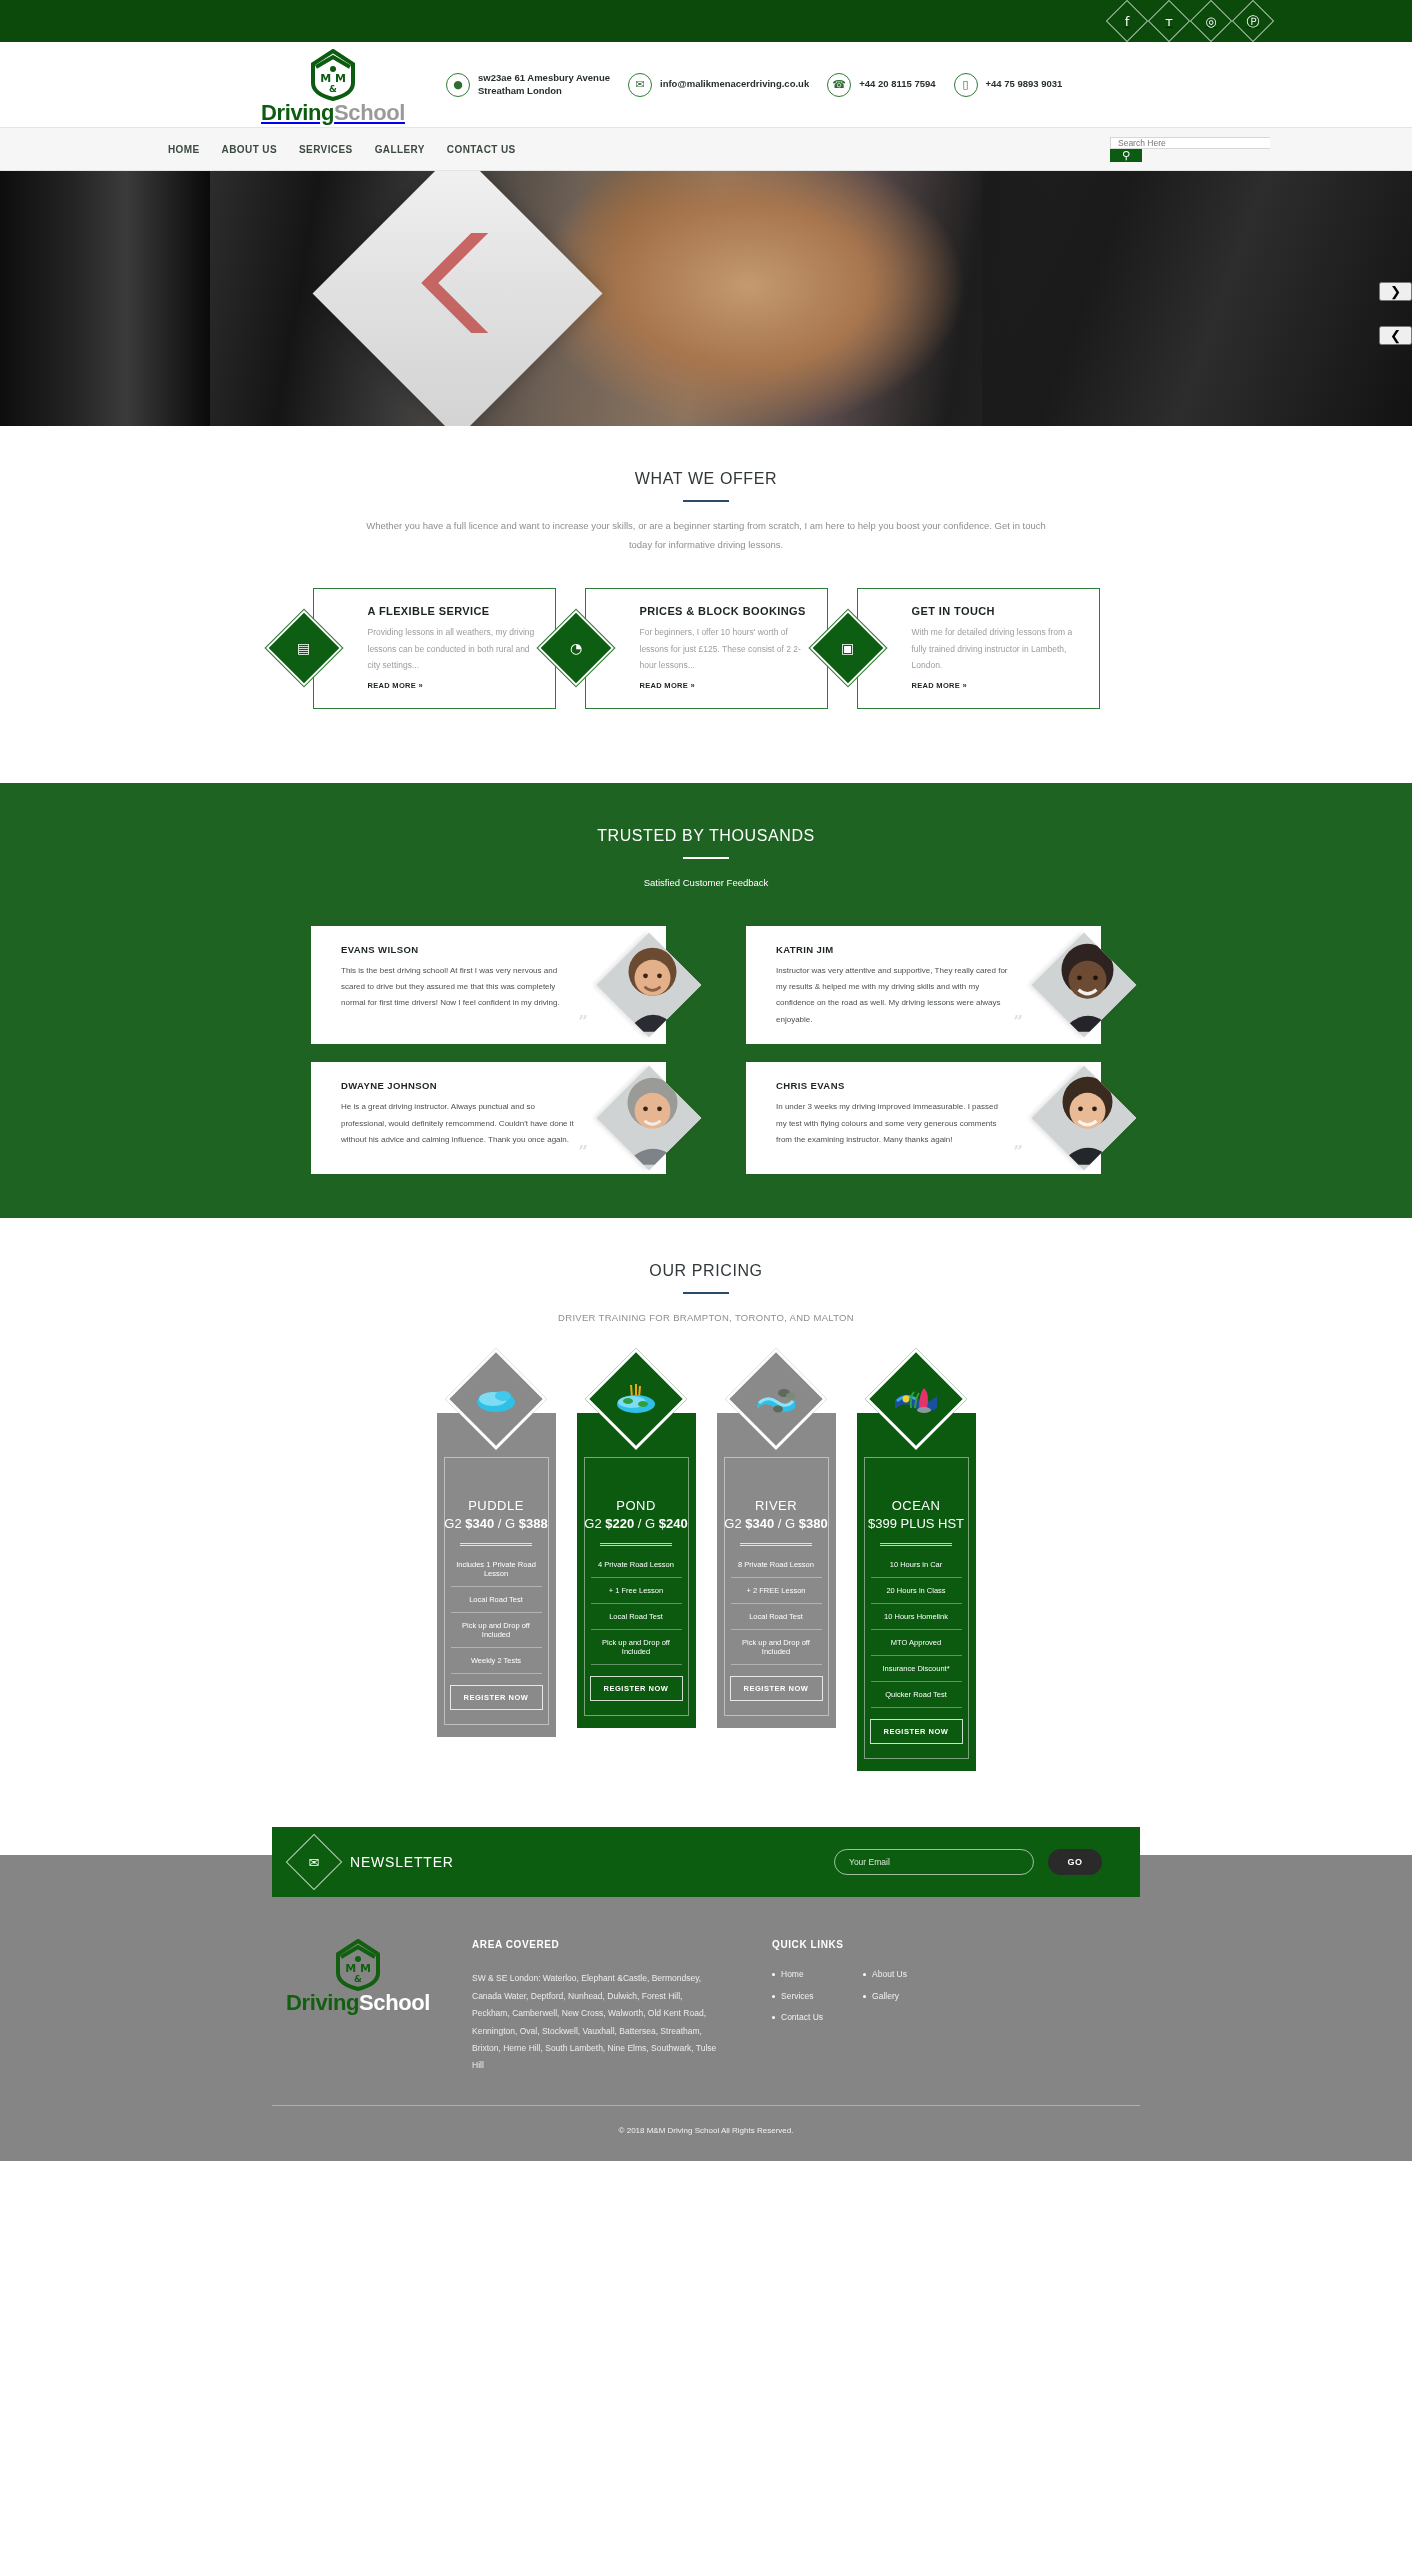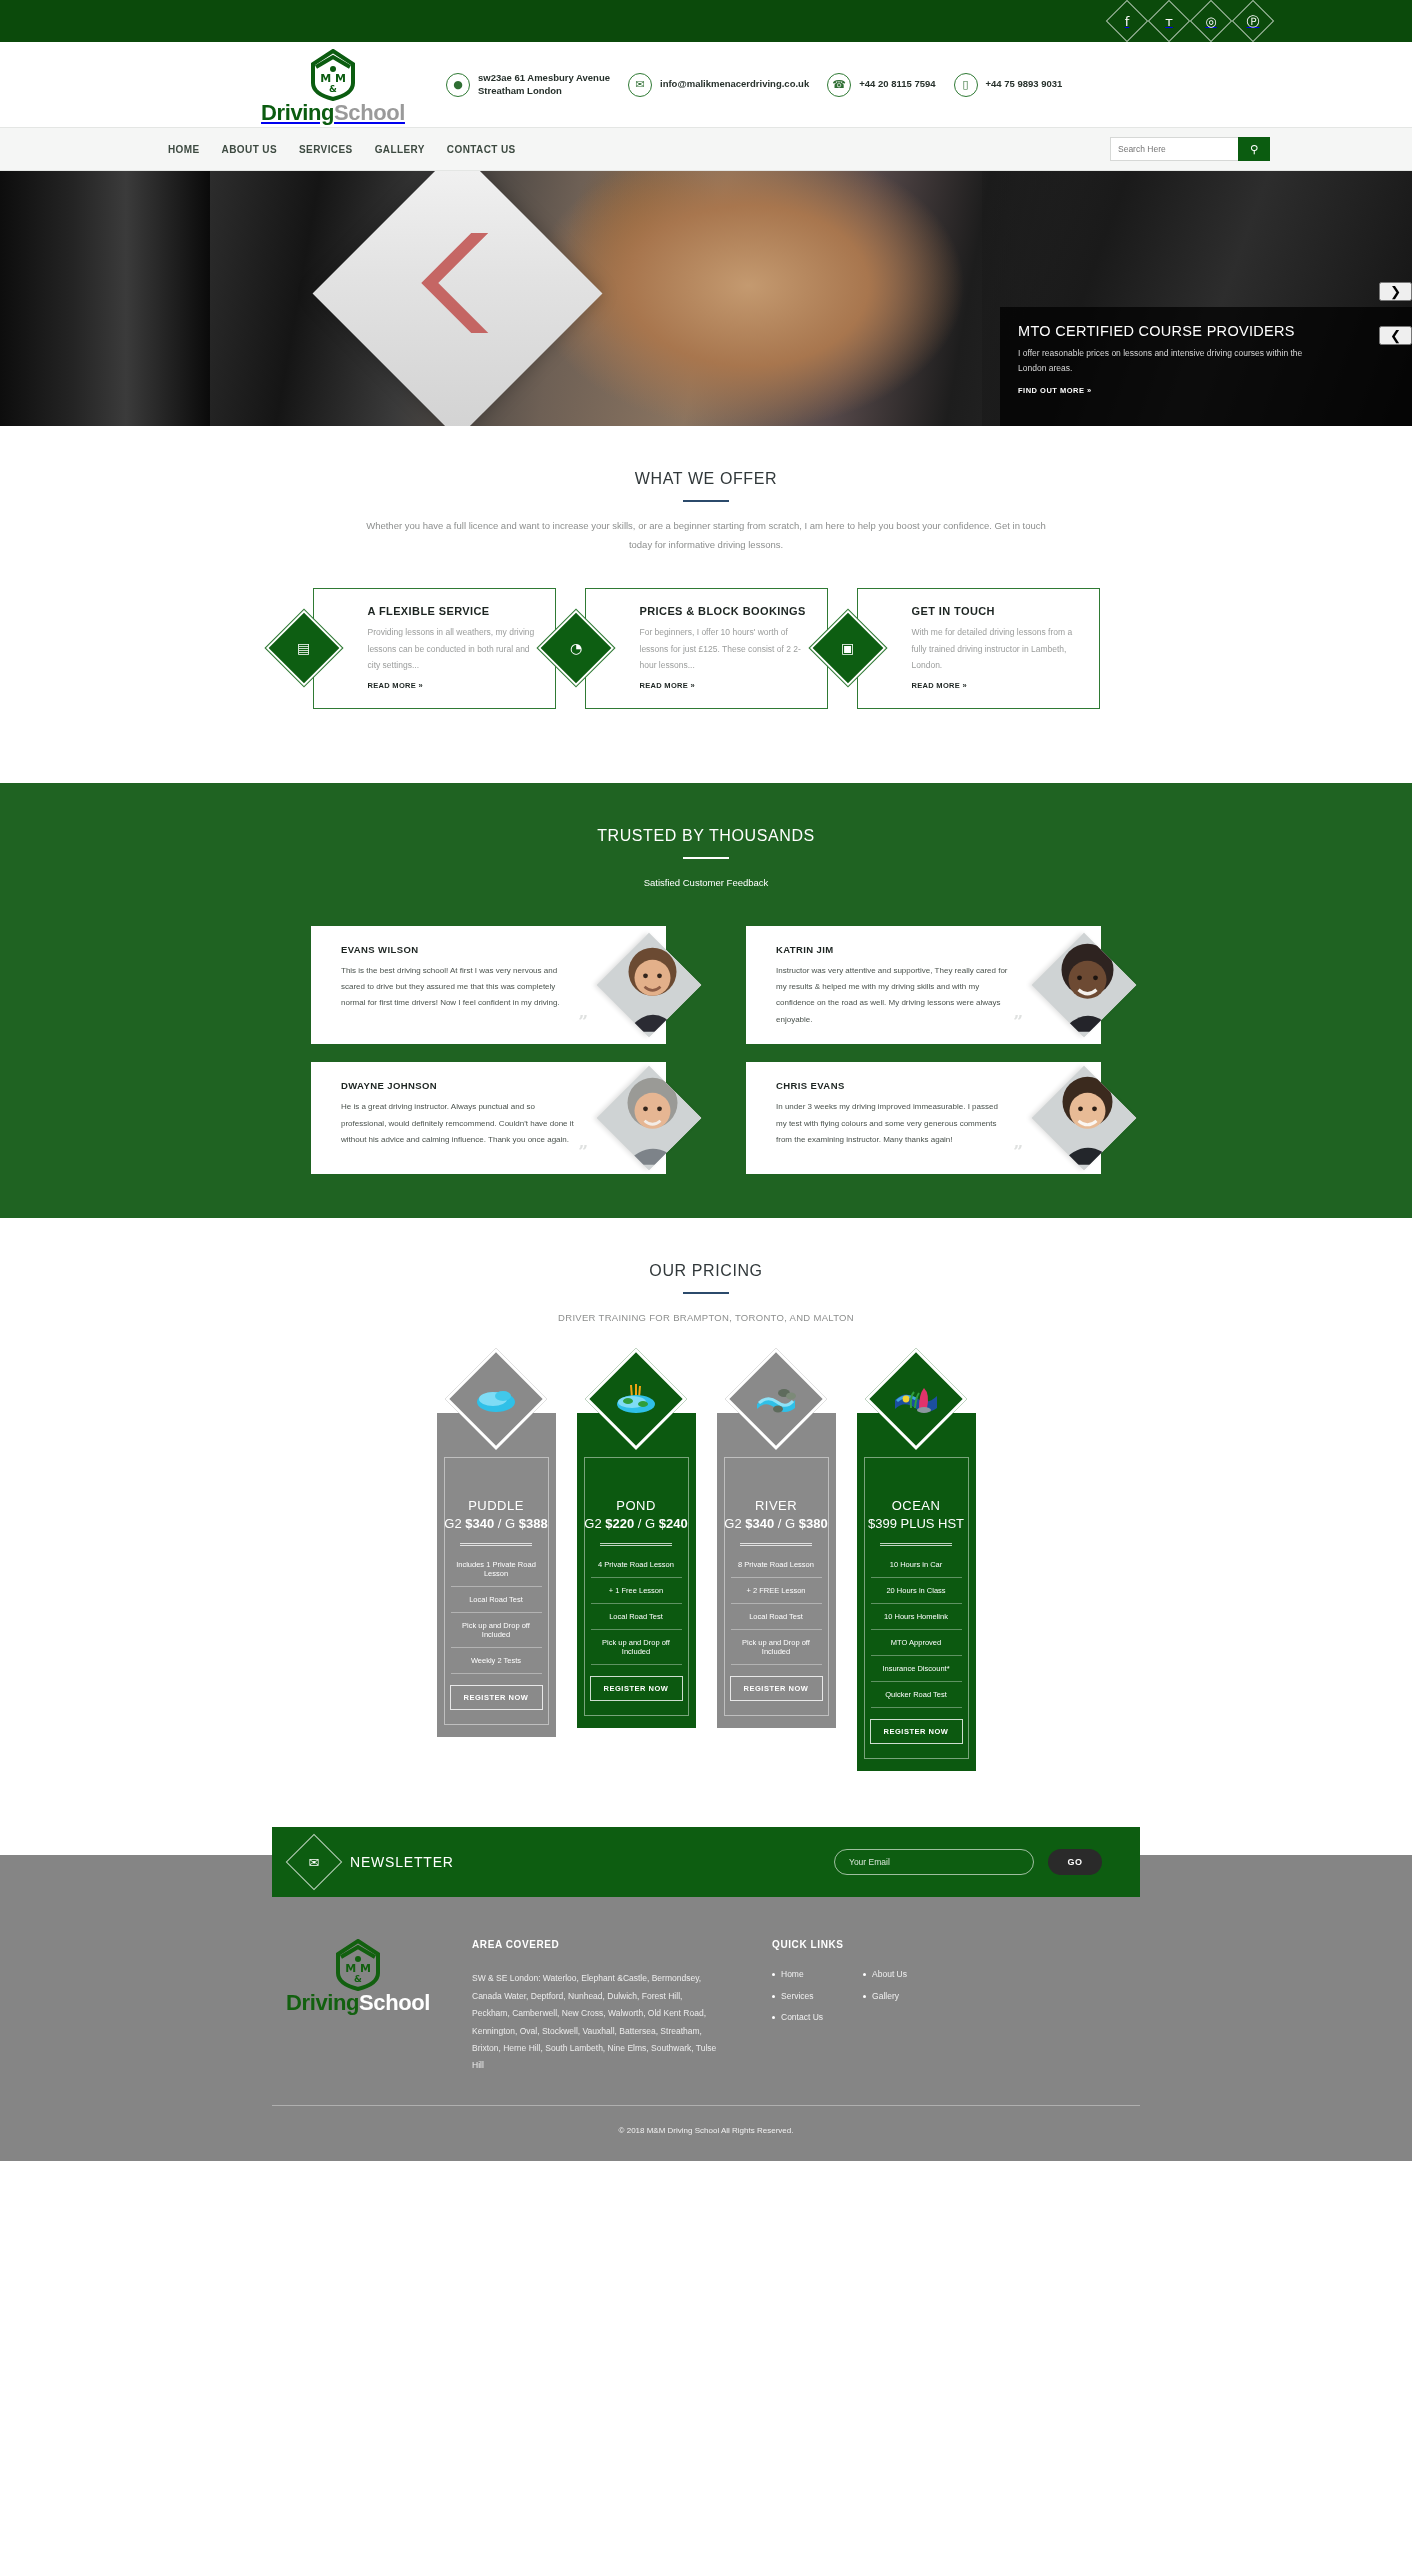--- a/index.html
+++ b/index.html
@@ -71,21 +71,21 @@
     border-bottom: 1px solid #e4e6e4;
     height: 44px;
     display: flex; align-items: center;
     padding: 0 142px 0 168px;
   }
   .nav-links { display: flex; gap: 22px; }
   .nav-links a {
     font-size: 10px; font-weight: 700; letter-spacing: .4px;
     color: #3d4a41; text-decoration: none;
   }
-  .search-wrap { margin-left: auto; display: flex; height: 24px; width: 160px; }
+  .search-wrap { margin-left: auto; display: flex; height: 24px; width: 160px; flex-direction: column; }
   .search-input {
     flex: 1; border: 1px solid #d6d8d6; border-right: none; background: #fff;
     font-size: 8.5px; padding: 0 7px; color: #555; font-family: "Liberation Sans", sans-serif;
     outline: none;
   }
   .search-btn {
     width: 32px; background: #0b5c10; border: none; color: #fff;
     display: flex; align-items: center; justify-content: center;
     font-size: 11px; cursor: pointer; font-family: "DejaVu Sans", sans-serif;
   }
@@ -365,25 +365,20 @@
       </button>
     </div>
   </div>
 
   <div class="hero">
     <div class="hero-bg"></div>
     <div class="hero-diamond">
       <svg class="chev" viewBox="0 0 120 120">
         <path d="M95 10 L45 60 L95 110 L78 110 L28 60 L78 10 Z" fill="#c0504d" opacity=".85"></path>
       </svg>
-    </div>
-    <div class="hero-caption">
-      <h2>MTO CERTIFIED COURSE PROVIDERS</h2>
-      <p>I offer reasonable prices on lessons and intensive driving courses within the London areas.</p>
-      <a href="#">FIND OUT MORE »</a>
     </div>
   </div>
   <button class="hero-nav hero-next" style="position:absolute;right:0;top:282px;">
     <span>❯</span>
   </button>
   <button class="hero-nav hero-prev" style="position:absolute;right:0;top:326px;">
     <span>❮</span>
   </button>
 
   <div>

